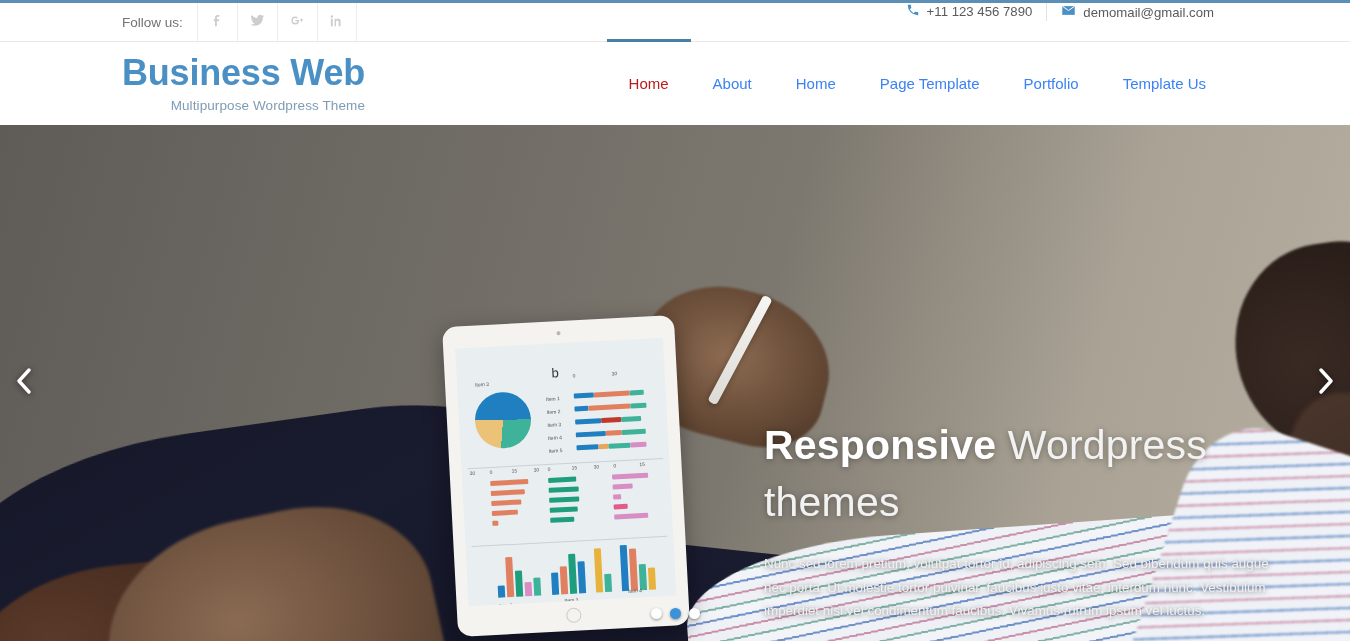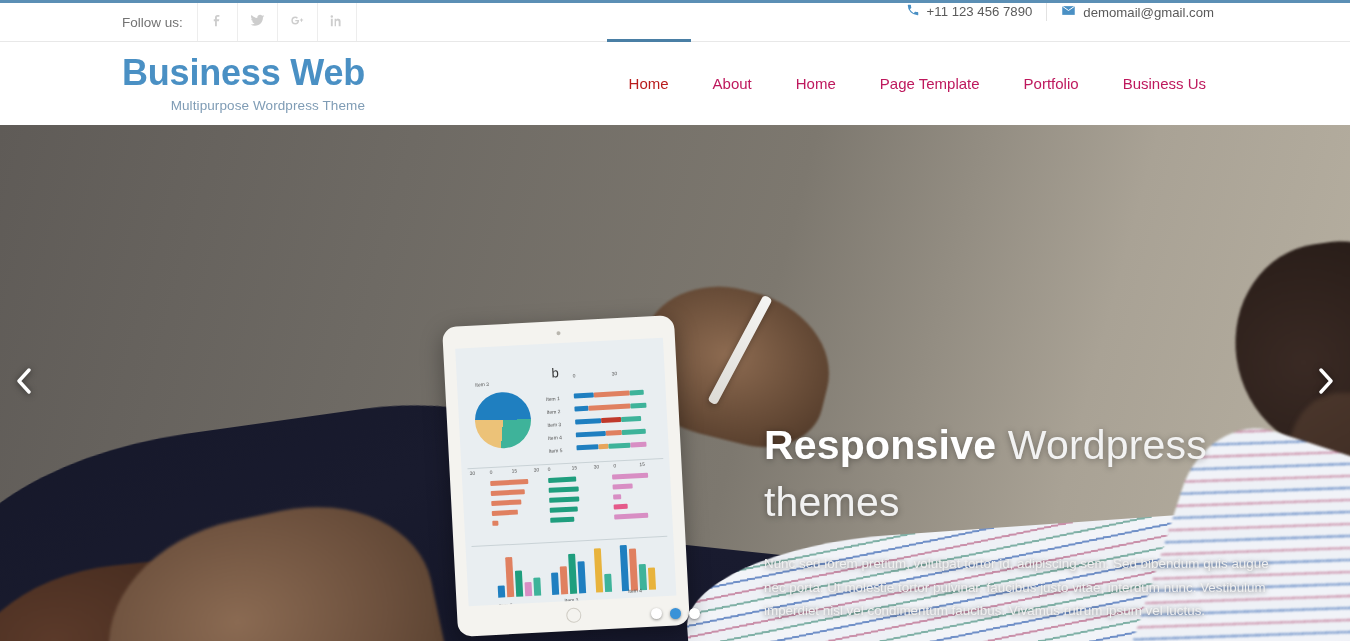--- a/index.html
+++ b/index.html
@@ -75,21 +75,21 @@
     font-size: 13.5px;
     color: #7f9cb5;
     margin-top: 8px;
     letter-spacing: 0.1px;
   }
   .nav { display: flex; align-items: stretch; height: 83px; }
   .nav-item {
     display: flex; align-items: center;
     padding: 0 22px;
     font-size: 15px;
-    color: #be185d;
+    color: #3b82f6;
     cursor: pointer;
     position: relative;
     white-space: nowrap;
   }
   .nav-item.active { color: #b91c1c; }
   .nav-item.active::before {
     content: "";
     position: absolute;
     top: -3px; left: 0; right: 0;
     height: 3px;
@@ -389,21 +389,21 @@
   <a class="brand">
     <span class="brand-name">Business Web</span>
     <span class="brand-tagline">Multipurpose Wordpress Theme</span>
   </a>
   <nav class="nav">
     <div class="nav-item active">Home</div>
     <div class="nav-item">About</div>
     <div class="nav-item">Home</div>
     <div class="nav-item">Page Template</div>
     <div class="nav-item">Portfolio</div>
-    <div class="nav-item">Business Us</div>
+    <div class="nav-item">Template Us</div>
   </nav>
 </div>
 
 <div class="hero">
   <div class="hero-photo">
     <div class="wall"></div>
     <div class="head-right"></div>
     <div class="head-right2"></div>
     <div class="suit"></div>
     <div class="suit2"></div>

